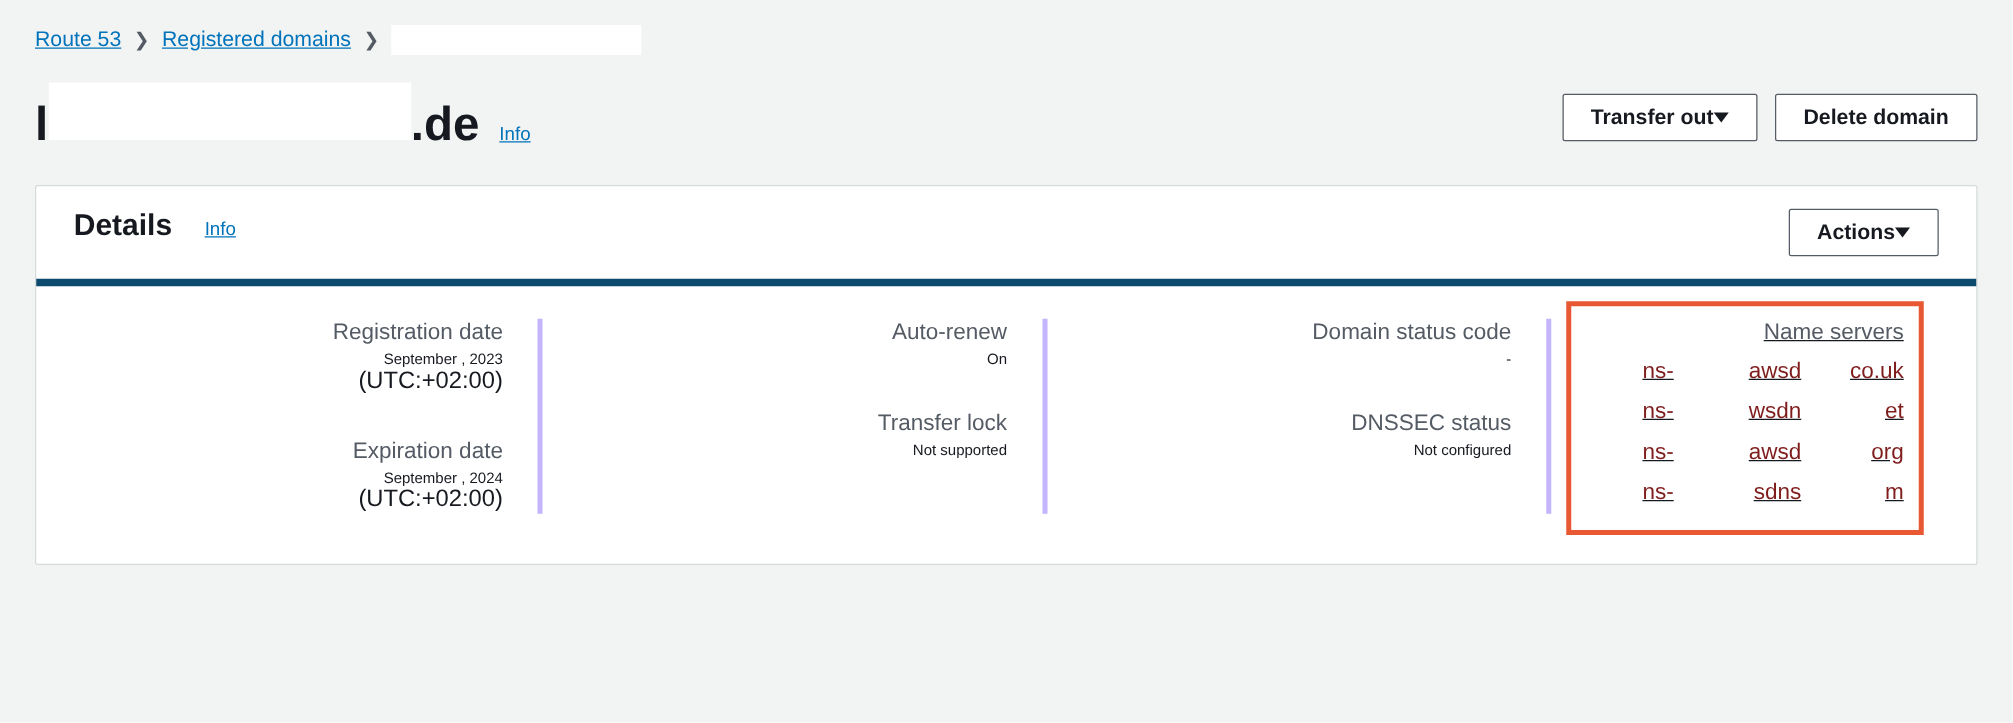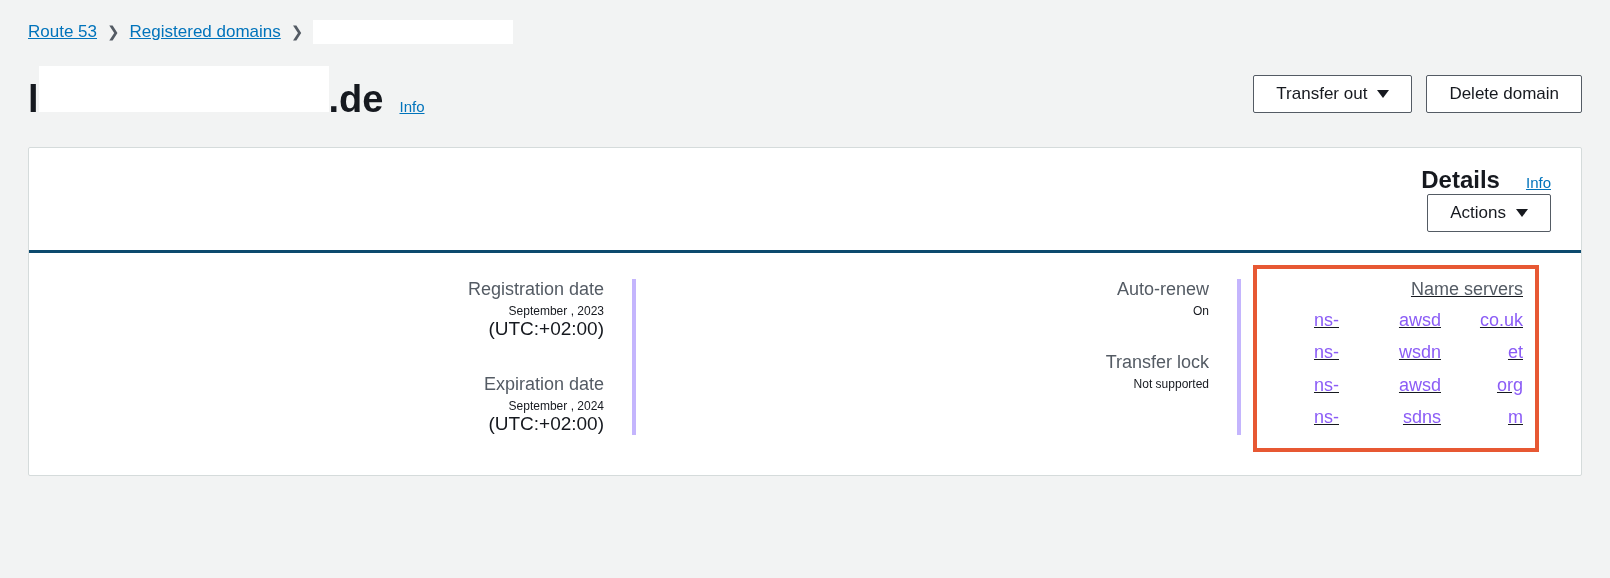--- a/index.html
+++ b/index.html
@@ -44,48 +44,46 @@
     width: 290px;
     height: 46px;
     background: #fff;
     vertical-align: middle;
   }
   .info-link { font-size: 15px; font-weight: 400; color: #0073bb; margin-left: 16px; }
   .btn {
     background: #fff;
     border: 1.5px solid #545b64;
     color: #16191f;
-    font-weight: 400;
+    font-weight: 700;
     font-size: 17px;
     padding: 8px 22px;
     border-radius: 2px;
     cursor: pointer;
     display: inline-flex;
     align-items: center;
-    gap: 10px;
   }
   .caret-down {
     width: 0; height: 0;
     border-left: 6px solid transparent;
     border-right: 6px solid transparent;
     border-top: 8px solid #16191f;
   }
   .top-actions { display: flex; gap: 14px; }
   .panel {
     background: #fff;
     border: 1px solid #d5dbdb;
     border-radius: 2px;
   }
   .panel-header {
     display: flex;
     justify-content: space-between;
-    align-items: flex-end;
+    align-items: flex-start;
     padding: 18px 30px;
-    border-bottom: 3px solid #0c4a6e;
-    flex-direction: column;
+    border-bottom: 6px solid #0c4a6e;
   }
   .panel-title {
     font-size: 24px;
     font-weight: 800;
     display: flex;
     align-items: baseline;
     gap: 10px;
   }
   .panel-body {
     display: flex;
@@ -118,21 +116,21 @@
     border: 4px solid #e75833;
     padding: 10px 12px 14px;
     margin: -14px -16px -18px;
     text-decoration: underline;
   }
   .ns-row {
     display: grid;
     grid-template-columns: 70px 90px 70px;
     column-gap: 12px;
     font-size: 18px;
-    color: #8b5cf6;
+    color: #7f1d1d;
     line-height: 1.8;
   }
 </style>
 </head>
 <body>
 
 <nav class="breadcrumb">
   <a href="#">Route 53</a>
   <span class="chev">❯</span>
   <a href="#">Registered domains</a>
@@ -191,20 +189,30 @@
       <div class="stack">
         <div class="field-label">Auto-renew</div>
         <div class="field-value">On</div>
       </div>
       <div class="stack">
         <div class="field-label">Transfer lock</div>
         <div class="field-value">Not supported</div>
       </div>
     </div>
 
+    <div class="col">
+      <div class="stack">
+        <div class="field-label">Domain status code</div>
+        <div class="field-value">-</div>
+      </div>
+      <div class="stack">
+        <div class="field-label">DNSSEC status</div>
+        <div class="field-value">Not configured</div>
+      </div>
+    </div>
 
     <div class="col ns-col">
       <div class="ns-highlight">
         <div class="field-label">Name servers</div>
         <div id="ns-list">
             <div class="ns-row">
               <span>ns-</span>
               <span>awsd</span>
               <span>co.uk</span>
             </div>

